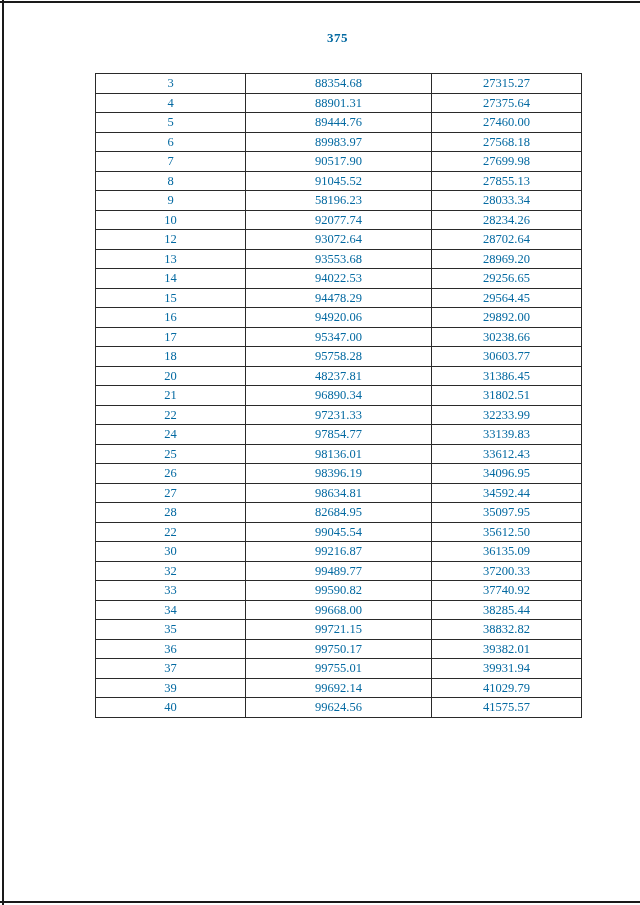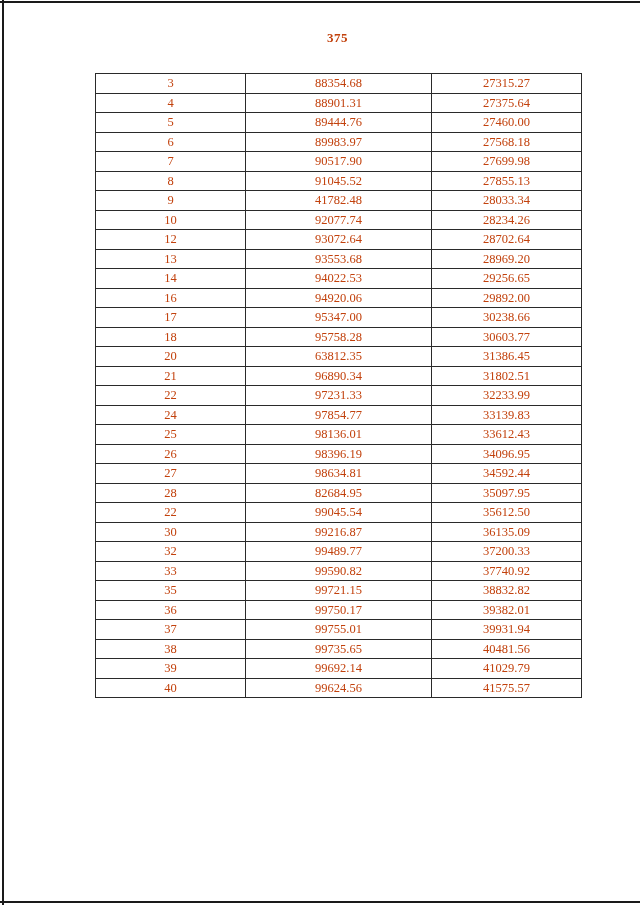--- a/index.html
+++ b/index.html
@@ -6,21 +6,21 @@
     margin: 0;
     padding: 0;
     background: #ffffff;
   }
   .page {
     position: relative;
     width: 640px;
     height: 905px;
     background: #ffffff;
     font-family: "Liberation Serif", "DejaVu Serif", serif;
-    color: #c2410c;
+    color: #0369a1;
     overflow: hidden;
   }
   
   .edge-left {
     position: absolute;
     left: 2px; top: 0;
     width: 2px; height: 905px;
     background: #1a1a1a;
   }
   .edge-top {
@@ -109,21 +109,21 @@
           <td>90517.90</td>
           <td>27699.98</td>
         </tr>
         <tr>
           <td>8</td>
           <td>91045.52</td>
           <td>27855.13</td>
         </tr>
         <tr>
           <td>9</td>
-          <td>41782.48</td>
+          <td>58196.23</td>
           <td>28033.34</td>
         </tr>
         <tr>
           <td>10</td>
           <td>92077.74</td>
           <td>28234.26</td>
         </tr>
         <tr>
           <td>12</td>
           <td>93072.64</td>
@@ -133,37 +133,42 @@
           <td>13</td>
           <td>93553.68</td>
           <td>28969.20</td>
         </tr>
         <tr>
           <td>14</td>
           <td>94022.53</td>
           <td>29256.65</td>
         </tr>
         <tr>
+          <td>15</td>
+          <td>94478.29</td>
+          <td>29564.45</td>
+        </tr>
+        <tr>
           <td>16</td>
           <td>94920.06</td>
           <td>29892.00</td>
         </tr>
         <tr>
           <td>17</td>
           <td>95347.00</td>
           <td>30238.66</td>
         </tr>
         <tr>
           <td>18</td>
           <td>95758.28</td>
           <td>30603.77</td>
         </tr>
         <tr>
           <td>20</td>
-          <td>63812.35</td>
+          <td>48237.81</td>
           <td>31386.45</td>
         </tr>
         <tr>
           <td>21</td>
           <td>96890.34</td>
           <td>31802.51</td>
         </tr>
         <tr>
           <td>22</td>
           <td>97231.33</td>
@@ -208,40 +213,40 @@
           <td>32</td>
           <td>99489.77</td>
           <td>37200.33</td>
         </tr>
         <tr>
           <td>33</td>
           <td>99590.82</td>
           <td>37740.92</td>
         </tr>
         <tr>
+          <td>34</td>
+          <td>99668.00</td>
+          <td>38285.44</td>
+        </tr>
+        <tr>
           <td>35</td>
           <td>99721.15</td>
           <td>38832.82</td>
         </tr>
         <tr>
           <td>36</td>
           <td>99750.17</td>
           <td>39382.01</td>
         </tr>
         <tr>
           <td>37</td>
           <td>99755.01</td>
           <td>39931.94</td>
         </tr>
         <tr>
-          <td>38</td>
-          <td>99735.65</td>
-          <td>40481.56</td>
-        </tr>
-        <tr>
           <td>39</td>
           <td>99692.14</td>
           <td>41029.79</td>
         </tr>
         <tr>
           <td>40</td>
           <td>99624.56</td>
           <td>41575.57</td>
         </tr>
       </tbody>

